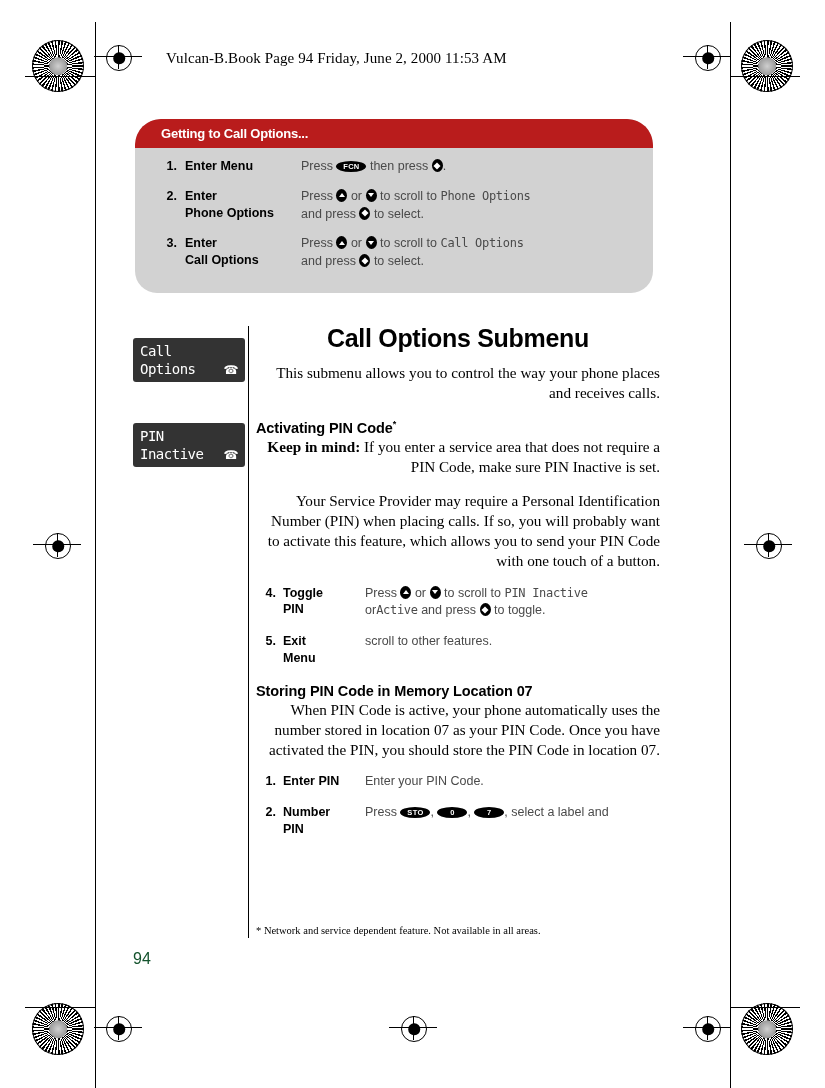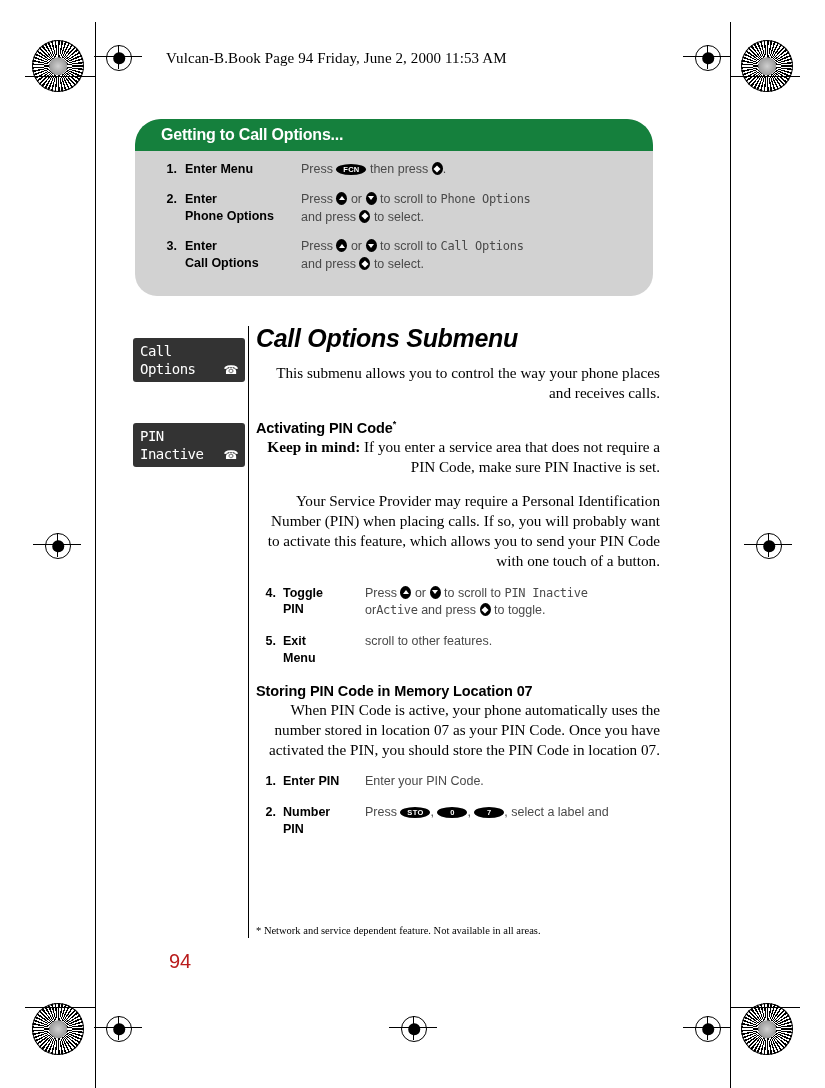--- a/index.html
+++ b/index.html
@@ -77,25 +77,25 @@
   .callout {
     position: absolute;
     left: 135px;
     top: 119px;
     width: 518px;
     border-radius: 26px 26px 22px 22px;
     background: #d2d2d2;
     overflow: hidden;
   }
   .callout-title {
-    background: #15803d;
+    background: #b91c1c;
     color: #fff;
     font-family: "Liberation Sans", sans-serif;
     font-weight: bold;
-    font-size: 16px;
+    font-size: 13px;
     padding: 7px 0 7px 26px;
     letter-spacing: -0.2px;
     border-radius: 24px 24px 0 0;
   }
   .callout-body {
     padding: 10px 20px 20px 20px;
   }
   .step {
     display: flex;
     align-items: flex-start;
@@ -229,26 +229,26 @@
 
   
   .main {
     position: absolute;
     left: 256px;
     top: 324px;
     width: 404px;
   }
   h1.title {
     font-family: "Liberation Sans", sans-serif;
-    font-style: italic;
     font-weight: bold;
     font-size: 25px;
     margin: 0 0 10px 0;
     letter-spacing: -0.3px;
     color: #000;
+    text-align: center;
   }
   p.body {
     font-family: "Liberation Serif", serif;
     font-size: 15.2px;
     line-height: 1.33;
     margin: 0 0 13px 0;
     color: #000;
     text-align: right;
   }
   h2.subhead {
@@ -294,23 +294,22 @@
     font-size: 10.5px;
     color: #000;
     line-height: 1.25;
   }
 
   .page-number {
     position: absolute;
     left: 133px;
     top: 950px;
     font-family: "Liberation Sans", sans-serif;
-    font-size: 20px;
-    color: #b91c1c;
-    margin-left: 36px;
+    font-size: 16px;
+    color: #14532d;
   }
 </style>
 </head>
 <body>
 
 <div class="reg-star" style="left:32px; top:40px; width:52px; height:52px;"></div>
 <div class="reg-star" style="left:741px; top:40px; width:52px; height:52px;"></div>
 <div class="reg-star" style="left:32px; top:1003px; width:52px; height:52px;"></div>
 <div class="reg-star" style="left:741px; top:1003px; width:52px; height:52px;"></div>
 

